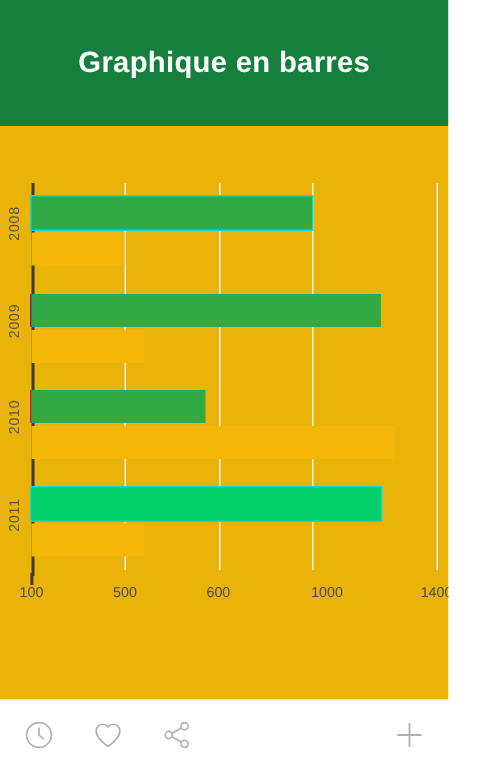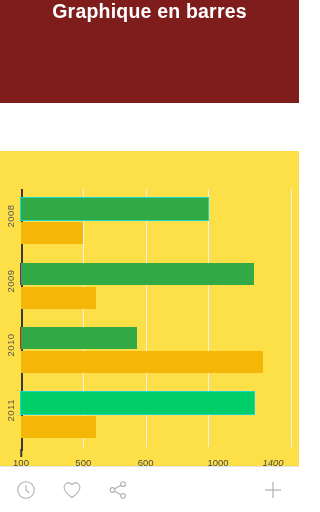--- a/index.html
+++ b/index.html
@@ -10,39 +10,39 @@
     overflow:hidden;
     position:relative;
   }
   .app{
     width:299px;height:512px;
     display:flex;flex-direction:column;
     position:relative;
   }
   
   .header{
-    height:103px;
-    background:#7f1d1d;
+    height:84px;
+    background:#15803d;
     display:flex;
+    align-items:center;
     justify-content:center;
     flex:0 0 auto;
   }
   .header-title{
     color:#ffffff;
     font-size:19.5px;
     font-weight:bold;
     letter-spacing:0.2px;
     text-align:center;
   }
   
   .chart-area{
     flex:1 1 auto;
     position:relative;
-    background:#fde047;
-    margin-top:48px;
+    background:#eab308;
   }
   .plot{
     position:absolute;
     left:21px;
     top:38px;
     right:8px;
     height:258px;
   }
   .gridlines{
     position:absolute;
@@ -162,21 +162,21 @@
           <div class="bar orange" title="2010: 1265" style="background: rgb(245, 183, 7); top: 162.25px; width: 241.962px;"></div>
           <div class="bar green-hi bar-outline-cyan" title="2011: 1220" style="background: rgb(0, 207, 105); top: 202.75px; width: 232.615px;"></div>
           <div class="bar orange" title="2011: 460" style="background: rgb(245, 183, 7); top: 226.75px; width: 74.7692px;"></div>
         </div>
     </div>
     <div class="xticks" id="xticks">
         <div class="xtick" style="left: 21px;">100</div>
         <div class="xtick" style="left: 83.3077px;">500</div>
         <div class="xtick" style="left: 145.615px;">600</div>
         <div class="xtick" style="left: 218px;">1000</div>
-        <div class="xtick" style="left: 273px; font-style: italic;">1400</div>
+        <div class="xtick" style="left: 291px;">1400</div>
         <div class="tick-mark" style="left: 21px;"></div>
       </div>
     <div id="ylabels">
         <div class="ylabel" style="top: 63.25px; left: 2px;">2008</div>
         <div class="ylabel" style="top: 127.75px; left: 2px;">2009</div>
         <div class="ylabel" style="top: 192.25px; left: 2px;">2010</div>
         <div class="ylabel" style="top: 256.75px; left: 2px;">2011</div>
       </div>
   </div>
 

